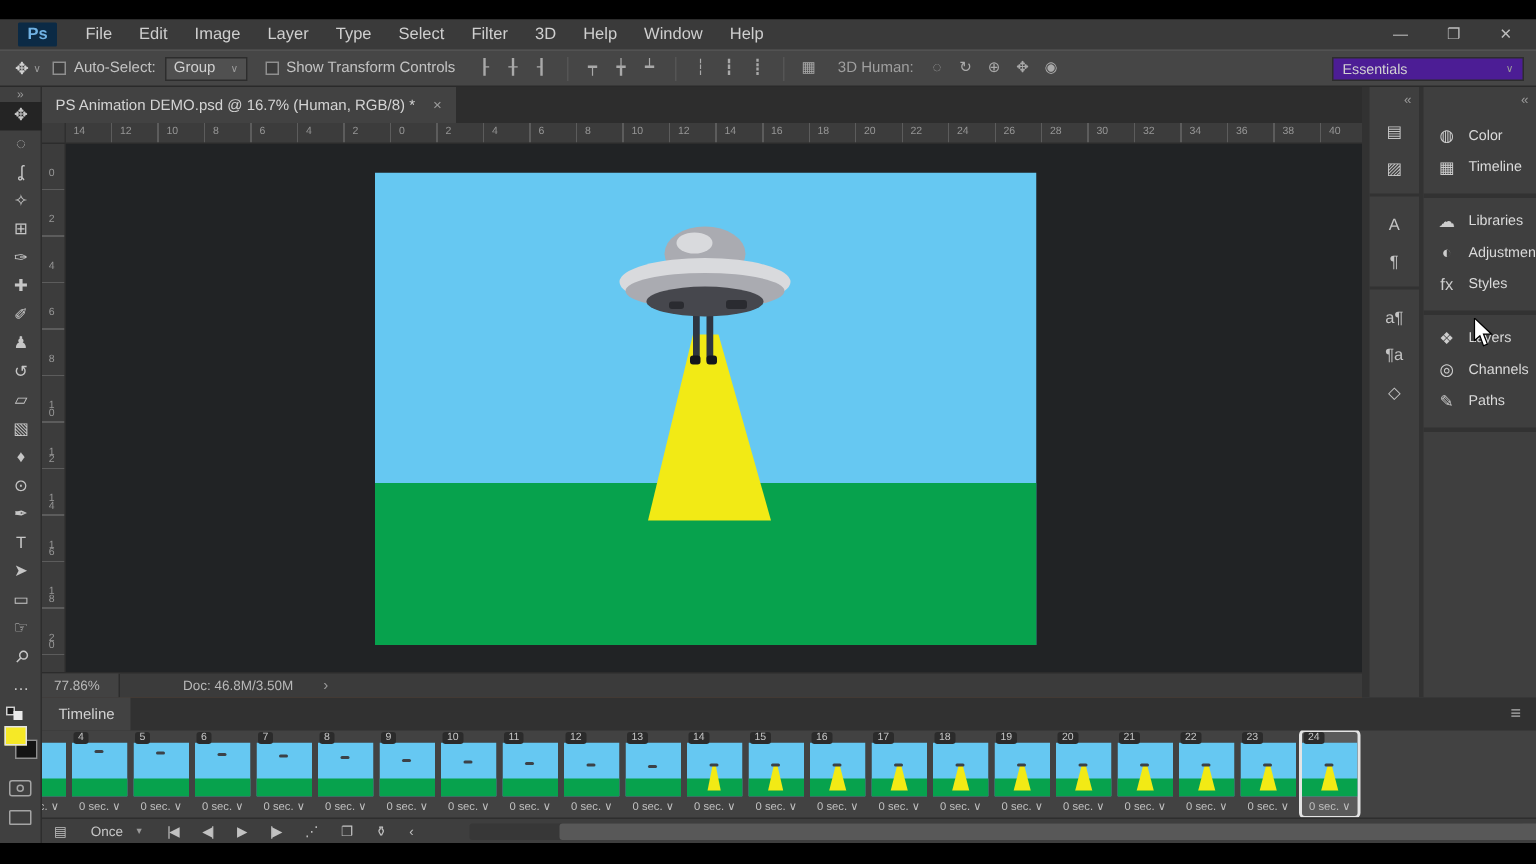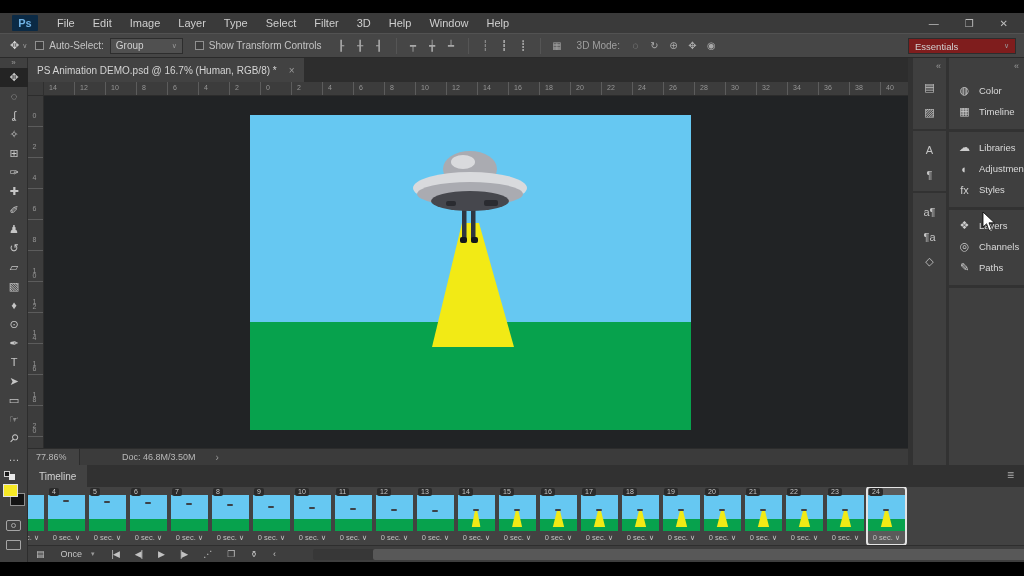--- a/index.html
+++ b/index.html
@@ -15,25 +15,25 @@
   .win-controls{margin-left:auto;display:flex;gap:26px;padding-right:16px;font-size:10px;color:#bdbdbd}
 
   
   .optionsbar{height:25px;background:#464646;border-top:1px solid #525252;border-bottom:1px solid #2a2a2a;
               display:flex;align-items:center;font-size:10px;position:relative}
   .ob-tool{margin-left:10px;color:#d0d0d0;font-size:11px}
   .ob-caret{color:#9a9a9a;font-size:7px;margin:0 8px 0 3px}
   .cb{width:9px;height:9px;border:1px solid #8f8f8f;background:#3c3c3c;display:inline-block;margin-right:5px;flex:none}
   .ob-label{color:#c3c3c3;margin-right:6px;white-space:nowrap}
   .selectbox{background:#505050;border:1px solid #2d2d2d;height:16px;display:flex;align-items:center;
-             gap:28px;padding:0 5px;color:#cfcfcf;margin-right:12px}
+             gap:10px;padding:0 5px;color:#cfcfcf;margin-right:12px}
   .selectbox .caret{font-size:7px;color:#9a9a9a}
   .osep{width:1px;height:16px;background:#555;margin:0 7px}
   .oicon{color:#a9a9a9;font-size:10px;margin:0 3px;width:13px;text-align:center}
-  .essentials{position:absolute;right:8px;top:4px;width:108px;height:16px;background:#7f1d1d;
+  .essentials{position:absolute;right:8px;top:4px;width:128px;height:16px;background:#4c1d95;
               border:1px solid #2d2d2d;display:flex;align-items:center;justify-content:space-between;
               padding:0 6px;font-size:9.5px;color:#d2d2d2}
 
   
   .toolbar{position:absolute;left:0;top:45px;width:28px;height:504px;background:#404040;
            border-right:1px solid #2d2d2d;display:flex;flex-direction:column;align-items:center;z-index:5}
   .tb-expand{width:100%;text-align:center;color:#9a9a9a;font-size:8px;height:10px;line-height:10px}
   .tool{width:28px;height:19px;line-height:19px;text-align:center;font-size:11px;color:#c6c6c6}
   .tool.selected{background:#242424}
   .tool.rot45{transform:rotate(45deg)}
@@ -160,21 +160,21 @@
         <span class="oicon">┯</span>
         <span class="oicon">╈</span>
         <span class="oicon">┷</span>
         <span class="osep"></span>
         <span class="oicon">┆</span>
         <span class="oicon">┇</span>
         <span class="oicon">┋</span>
       </span>
     <span class="osep"></span>
     <span class="oicon">▦</span>
-    <span class="ob-label" style="margin-left:10px;color:#9f9f9f">3D Mode:</span>
+    <span class="ob-label" style="margin-left:10px;color:#9f9f9f">3D Human:</span>
     <span style="display:flex;align-items:center">
         <span class="oicon">◌</span>
         <span class="oicon">↻</span>
         <span class="oicon">⊕</span>
         <span class="oicon">✥</span>
         <span class="oicon">◉</span>
       </span>
     <div class="essentials">
       <span>Essentials</span>
       <span class="caret" style="font-size:7px;color:#9a9a9a">∨</span>

